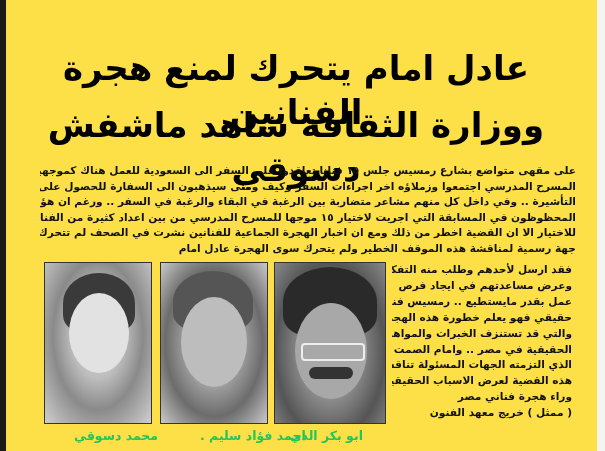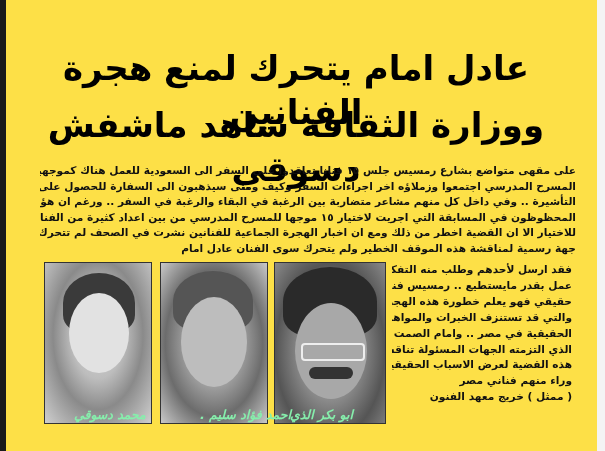--- a/index.html
+++ b/index.html
@@ -12,41 +12,41 @@
   .lead{position:absolute;left:40px;top:163px;width:536px;direction:rtl;text-align:justify;font-size:10.6px;line-height:15.6px;font-weight:bold;color:#111;}
   .lead span{display:block;white-space:nowrap;overflow:hidden;}
   .col{position:absolute;left:392px;top:262px;width:180px;direction:rtl;text-align:right;font-size:10.6px;line-height:15.9px;font-weight:bold;color:#111;}
   .col span{display:block;white-space:nowrap;overflow:hidden;}
   .photo{position:absolute;top:262px;height:160px;border:1px solid #333;overflow:hidden;}
   .p1{left:44px;width:106px;background:radial-gradient(ellipse at 50% 45%,#d8d8d8 0%,#bdbdbd 35%,#8a8a8a 60%,#cfcfcf 100%);}
   .p2{left:160px;width:106px;background:radial-gradient(ellipse at 50% 50%,#c6c6c6 0%,#9c9c9c 40%,#6c6c6c 65%,#c9c9c9 100%);}
   .p3{left:274px;width:110px;background:radial-gradient(ellipse at 50% 55%,#bdbdbd 0%,#8a8a8a 40%,#555 70%,#8a8a8a 100%);}
   .face{position:absolute;border-radius:50%;}
   .hair{position:absolute;border-radius:50% 50% 30% 30%;background:#3a3a3a;}
-  .caption{position:absolute;top:407px;direction:rtl;font-size:12.5px;font-weight:bold;color:#86efac;white-space:nowrap;font-style:italic;}
+  .caption{position:absolute;top:428px;direction:rtl;font-size:12.5px;font-weight:bold;color:#22c55e;white-space:nowrap;}
   .c1{left:74px;}
   .c2{left:168px;margin-left:32px;}
   .c3{left:290px;}
 </style>
 </head>
 <body>
 
 <div class="page">
   <div class="headline h1">عادل امام يتحرك لمنع هجرة الفنانين</div>
   <div class="headline h2">ووزارة الثقافة شاهد ماشفش دسوقي</div>
 </div>
 <div class="edge-right"></div>
 
 <div class="lead">
   <span>على مقهى متواضع بشارع رمسيس جلس ١٥ فنانا تعاقدوا على السفر الى السعودية للعمل هناك كموجهين في</span>
   <span>المسرح المدرسي اجتمعوا وزملاؤه اخر اجراءات السفر وكيف ومتى سيذهبون الى السفارة للحصول على</span>
   <span>التأشيرة .. وفي داخل كل منهم مشاعر متضاربة بين الرغبة في البقاء والرغبة في السفر .. ورغم ان هؤلاء هم</span>
   <span>المحظوظون في المسابقة التي اجريت لاختيار ١٥ موجها للمسرح المدرسي من بين اعداد كثيرة من الفنانين تقدمت</span>
   <span>للاختيار الا ان القضية اخطر من ذلك ومع ان اخبار الهجرة الجماعية للفنانين نشرت في الصحف لم تتحرك اى</span>
-  <span>جهة رسمية لمناقشة هذه الموقف الخطير ولم يتحرك سوى الفنان عادل امام</span>
+  <span>جهة رسمية لمناقشة هذه الموقف الخطير ولم يتحرك سوى الهجرة عادل امام</span>
 </div>
 
 <div class="photo p1">
   <div class="hair" style="left:18px;top:10px;width:72px;height:60px;"></div>
   <div class="face" style="left:24px;top:30px;width:60px;height:80px;background:#e2e2e2;"></div>
 </div>
 <div class="photo p2">
   <div class="hair" style="left:12px;top:8px;width:80px;height:60px;background:#555;"></div>
   <div class="face" style="left:20px;top:34px;width:66px;height:90px;background:#bdbdbd;"></div>
 </div>
@@ -56,22 +56,23 @@
   <div style="position:absolute;left:26px;top:80px;width:60px;height:14px;border:2px solid #eee;border-radius:4px;"></div>
   <div style="position:absolute;left:34px;top:104px;width:44px;height:12px;background:#333;border-radius:6px;"></div>
 </div>
 
 <div class="caption c1">محمد دسوقي</div>
 <div class="caption c2">احمد فؤاد سليم .</div>
 <div class="caption c3">ابو بكر الذي</div>
 
 <div class="col">
   <span>فقد ارسل لأحدهم وطلب منه التفكير</span>
+  <span>وعرض مساعدتهم في ايجاد فرص</span>
   <span>عمل بقدر مايستطيع .. رمسيس فنان</span>
   <span>حقيقي فهو يعلم خطورة هذه الهجرة</span>
   <span>والتي قد تستنزف الخبرات والمواهب</span>
   <span>الحقيقية في مصر .. وامام الصمت</span>
   <span>الذي التزمته الجهات المسئولة تناقش</span>
   <span>هذه القضية لعرض الاسباب الحقيقية</span>
-  <span>وراء منهم فناني مصر</span>
+  <span>وراء هجرة فناني مصر</span>
   <span>( ممثل ) خريج معهد الفنون</span>
 
 </div>
 
 </body></html>

